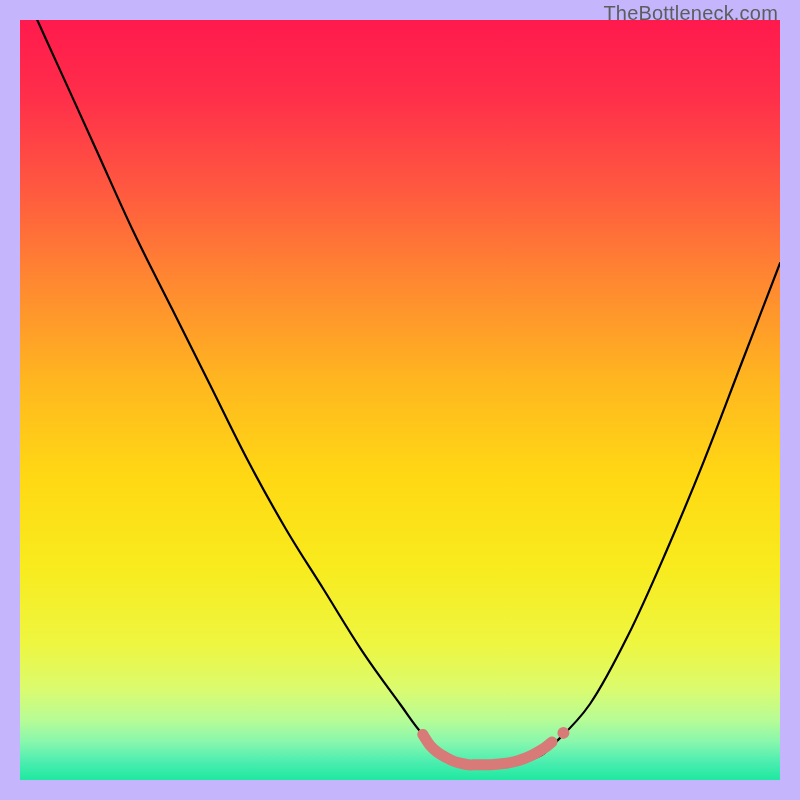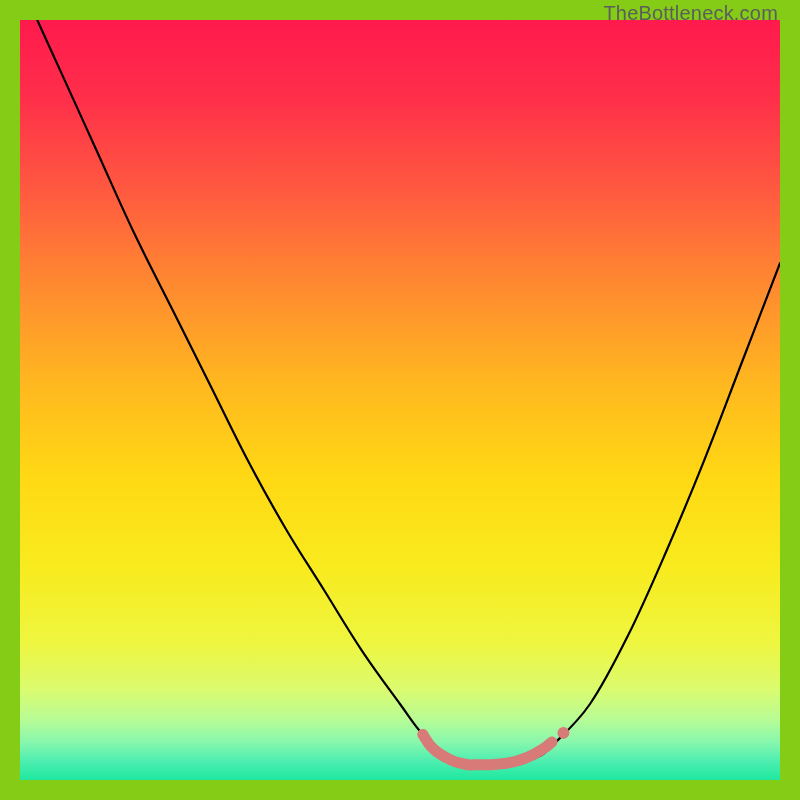--- a/index.html
+++ b/index.html
@@ -7,21 +7,21 @@
     padding: 0;
     width: 800px;
     height: 800px;
     overflow: hidden;
     font-family: Arial, Helvetica, sans-serif;
   }
   .frame {
     position: relative;
     width: 800px;
     height: 800px;
-    background: #84cc16;
+    background: #c4b5fd;
   }
   .plot {
     position: absolute;
     left: 20px;
     top: 20px;
     width: 760px;
     height: 760px;
     overflow: hidden;
   }
   .watermark {

